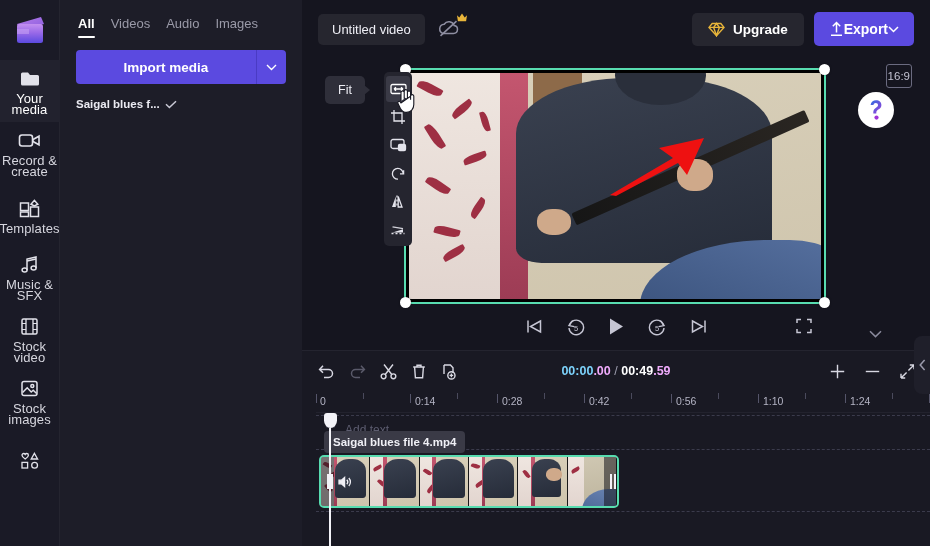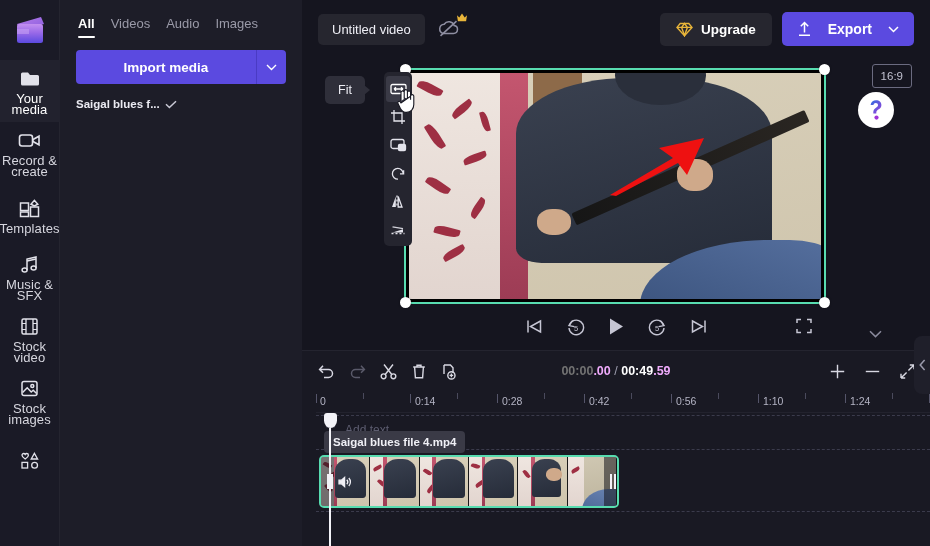--- a/index.html
+++ b/index.html
@@ -129,32 +129,32 @@
   .cloud-wrap { position: relative; margin-left: 12px; width: 28px; height: 26px; cursor: pointer; }
   .crown { position: absolute; right: -3px; top: -4px; color: #e8b53a; }
   .spacer { flex: 1; }
   .upgrade-btn {
     display: flex; align-items: center; gap: 8px;
     background: #26262f; color: #fff; font-size: 13.5px; font-weight: 700;
     padding: 9px 16px; border-radius: 5px; cursor: pointer; border: none;
     font-family: "Liberation Sans", sans-serif;
   }
   .export-btn {
-    display: flex; align-items: center; gap: 16px;
+    display: flex; align-items: center; gap: 0;
     background: #5b4ae0; color: #fff; font-size: 14px; font-weight: 700;
     padding: 9px 15px; border-radius: 5px; margin-left: 10px; cursor: pointer; border: none;
     font-family: "Liberation Sans", sans-serif;
   }
 
   
   .stage { flex: 1; position: relative; }
   .ratio-badge {
     position: absolute; right: 18px; top: 6px;
     border: 1px solid #6b6b80; color: #c2c2d0; font-size: 11.5px;
-    padding: 5px 8px; border-radius: 3px;
+    padding: 5px 1px; border-radius: 3px;
   }
   .video-frame {
     position: absolute; left: 104px; top: 12px; width: 418px; height: 232px;
     background: #000; outline: 2px solid #58dcb0;
   }
   .vid-art { position: absolute; inset: 3px; overflow: hidden; }
   .handle {
     position: absolute; width: 11px; height: 11px; border-radius: 50%;
     background: #fff; box-shadow: 0 0 2px rgba(0,0,0,.5); cursor: pointer;
   }
@@ -219,21 +219,21 @@
   .tl-toolbar {
     height: 40px; display: flex; align-items: center; padding: 0 16px; position: relative;
   }
   .tl-left { display: flex; align-items: center; gap: 14px; }
   .tl-ico { color: #d8d8e2; cursor: pointer; display:flex; }
   .tl-ico.dim { color: #5a5a6a; }
   .tl-time {
     position: absolute; left: 0; right: 0; text-align: center;
     font-size: 12.5px; pointer-events: none;
   }
-  .t-cur { color: #737373; font-weight: 700; }
+  .t-cur { color: #7dd3fc; font-weight: 700; }
   .t-ms { color: #f0abfc; font-weight: 700;}
   .t-sep { color: #9d9dae; }
   .t-tot { color: #fff; font-weight: 700; }
   .tl-right { position: absolute; right: 14px; display: flex; align-items: center; gap: 18px; }
 
   .ruler {
     height: 22px; position: relative; border-bottom: 1px solid #22222d;
     margin-left: 14px; overflow: hidden;
   }
   .tick { position: absolute; top: 3px; width: 1px; height: 9px; background: #55556a; }

